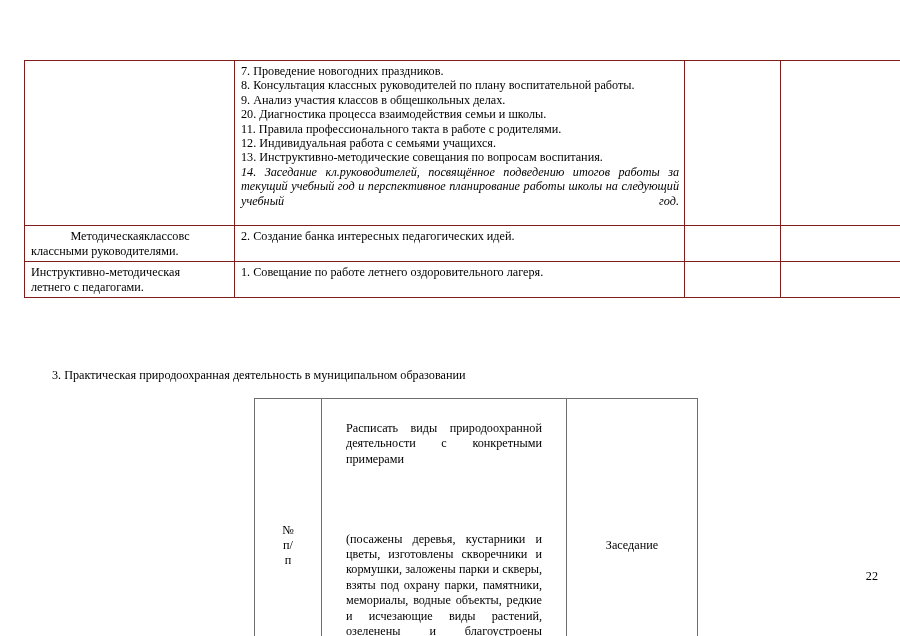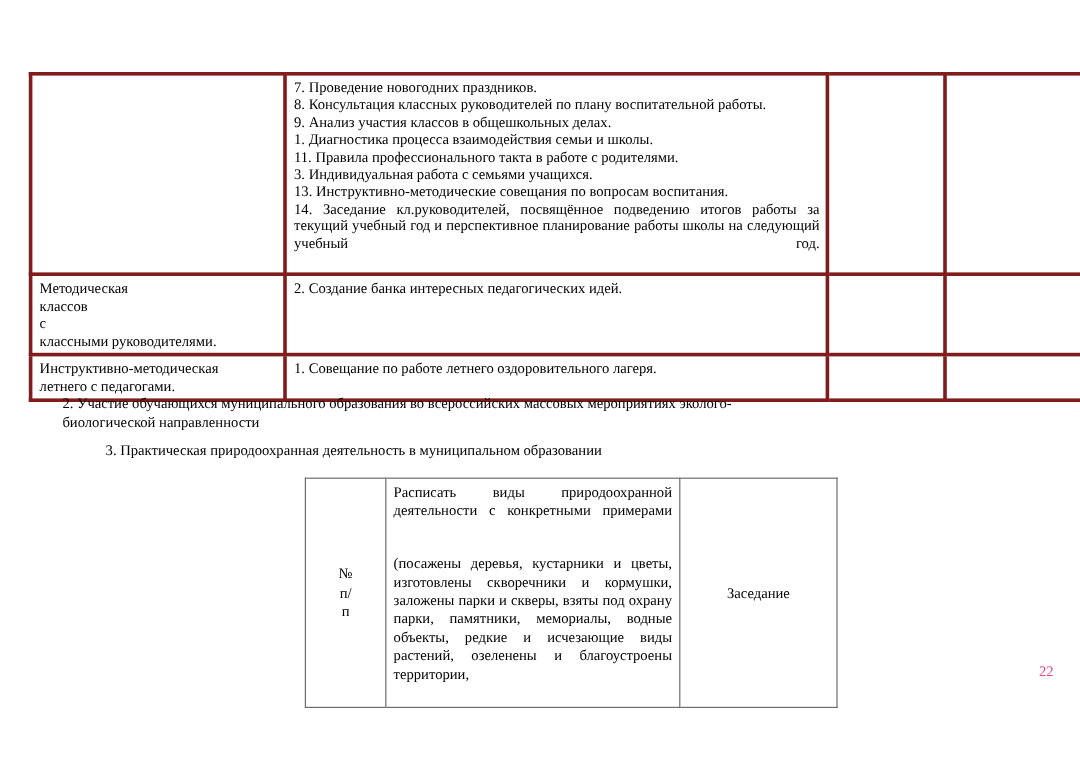--- a/index.html
+++ b/index.html
@@ -25,21 +25,21 @@
   
   .top-table {
     position: absolute;
     left: 24px;
     top: 60px;
     width: 866px;
     border-collapse: collapse;
     table-layout: fixed;
   }
   .top-table td {
-    border: 3px solid #7f1d1d;
+    border: 1px solid #7f1d1d;
     vertical-align: top;
     padding: 3px 5px 3px 6px;
     font-size: 12.2px;
     line-height: 14.4px;
     margin-top: 44px;
   }
   .col-a { width: 198px; }
   .col-b { width: 438px; }
   .col-c { width: 84px; }
   .col-d { width: 146px; }
@@ -50,34 +50,33 @@
     width: 100%;
   }
 
   .line { display: block; white-space: nowrap; }
 
   
   .spread {
     display: flex;
     justify-content: center;
     white-space: nowrap;
-    flex-direction: column;
   }
 
   .cell-empty { }
 
   
   .para {
     position: absolute;
     font-size: 12.2px;
     line-height: 15.6px;
     color: #000;
   }
   #para-2 { left: 52px; top: 329px; width: 560px; }
-  #para-3 { left: 52px; top: 368px; width: 560px; margin-left: 36px; }
+  #para-3 { left: 52px; top: 368px; width: 560px; }
 
   
   .bottom-table {
     position: absolute;
     left: 254px;
     top: 398px;
     width: 406px;
     border-collapse: collapse;
     table-layout: fixed;
   }
@@ -85,59 +84,59 @@
     border: 1px solid #6e6e6e;
     font-size: 12.2px;
     line-height: 15.4px;
     padding: 4px 6px;
   }
   .bt-col-num { width: 54px; text-align: center; vertical-align: middle; }
   .bt-col-desc { width: 232px; vertical-align: top; text-align: justify; }
   .bt-col-note { width: 118px; text-align: center; vertical-align: middle; }
 
   .bt-col-desc p {
-    margin: 0;
+    margin: 18px;
     text-align: justify;
   }
   .bt-col-desc p.force::after {
     content: "";
     display: inline-block;
     width: 100%;
   }
   .bt-gap { height: 13px; }
 
   .numlabel span { display: block; }
 
   
   .page-number {
     position: absolute;
     right: 22px;
-    top: 552px;
+    top: 569px;
     font-size: 12.2px;
-    color: #ec4899;
+    color: #000000;
   }
 </style>
 </head>
 <body>
 
 <div class="page">
 
   <table class="top-table">
     <tbody>
       <tr>
         <td class="col-a"></td>
         <td class="col-b">
           <span class="line">7. Проведение новогодних праздников.</span>
           <span class="line">8. Консультация классных руководителей по плану воспитательной работы.</span>
           <span class="line">9. Анализ участия классов в общешкольных делах.</span>
-          <span class="line">1. Диагностика процесса взаимодействия семьи и школы.</span>
+          <span class="line">20. Диагностика процесса взаимодействия семьи и школы.</span>
           <span class="line">11. Правила профессионального такта в работе с родителями.</span>
-          <span class="line">3. Индивидуальная работа с семьями учащихся.</span>
+          <span class="line">12. Индивидуальная работа с семьями учащихся.</span>
           <span class="line">13. Инструктивно-методические совещания по вопросам воспитания.</span>
-          <span class="just-all" style="display:block;">14. Заседание кл.руководителей, посвящённое подведению итогов работы за текущий учебный год и перспективное планирование работы школы на следующий учебный год.</span>
+          <span class="just-all" style="display:block;font-style:italic;">14. Заседание кл.руководителей, посвящённое подведению итогов работы за текущий учебный год и перспективное планирование работы школы на следующий учебный год.</span>
         </td>
         <td class="col-c cell-empty"></td>
         <td class="col-d cell-empty"></td>
       </tr>
 
       <tr>
         <td class="col-a">
           <span class="spread">
             <span>Методическая</span>
             <span>классов</span>
@@ -155,21 +154,20 @@
           <span class="line">Инструктивно-методическая</span>
           <span class="line">летнего с педагогами.</span>
         </td>
         <td class="col-b">1. Совещание по работе летнего оздоровительного лагеря.</td>
         <td class="col-c cell-empty"></td>
         <td class="col-d cell-empty"></td>
       </tr>
     </tbody>
   </table>
 
-  <div class="para" id="para-2">2. Участие обучающихся муниципального образования во всероссийских массовых мероприятиях  эколого-биологической направленности</div>
   <div class="para" id="para-3">3. Практическая природоохранная деятельность в муниципальном образовании</div>
 
   <table class="bottom-table">
     <tbody>
       <tr>
         <td class="bt-col-num numlabel">
           <span>№</span>
           <span>п/</span>
           <span>п</span>
         </td>

